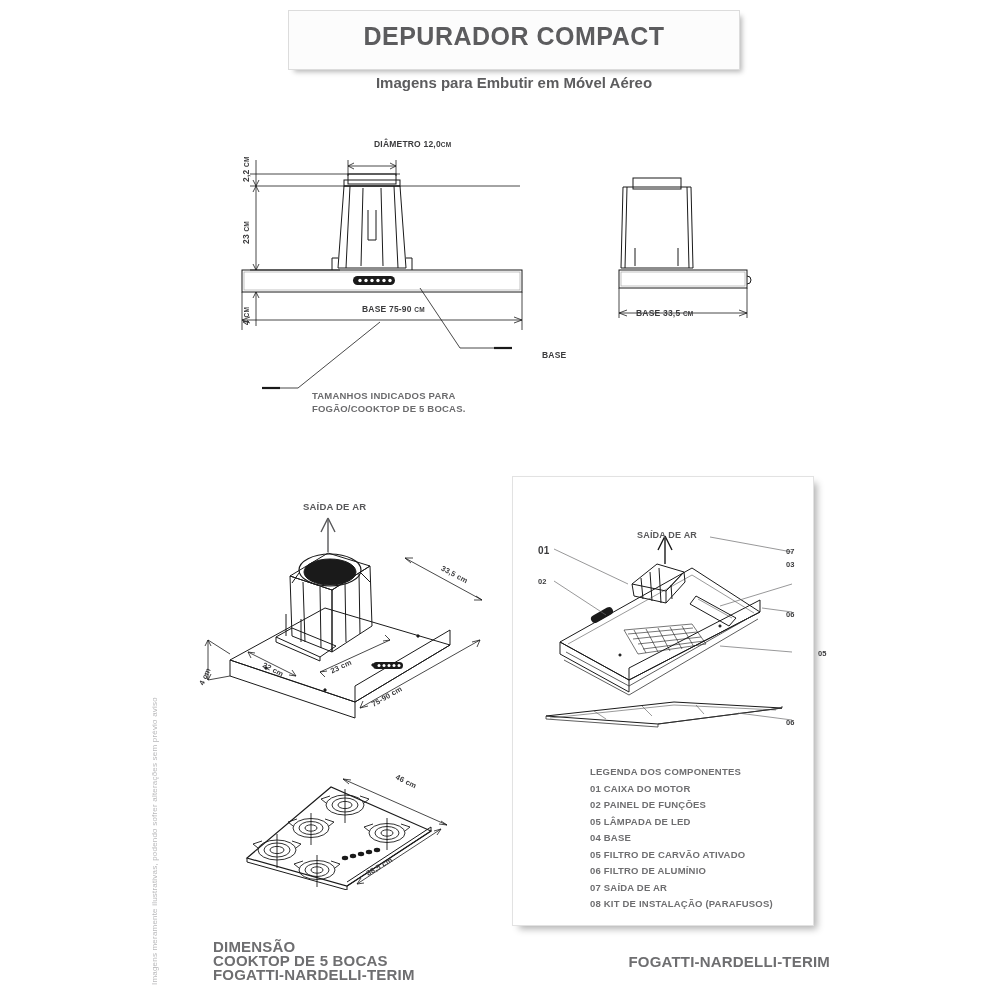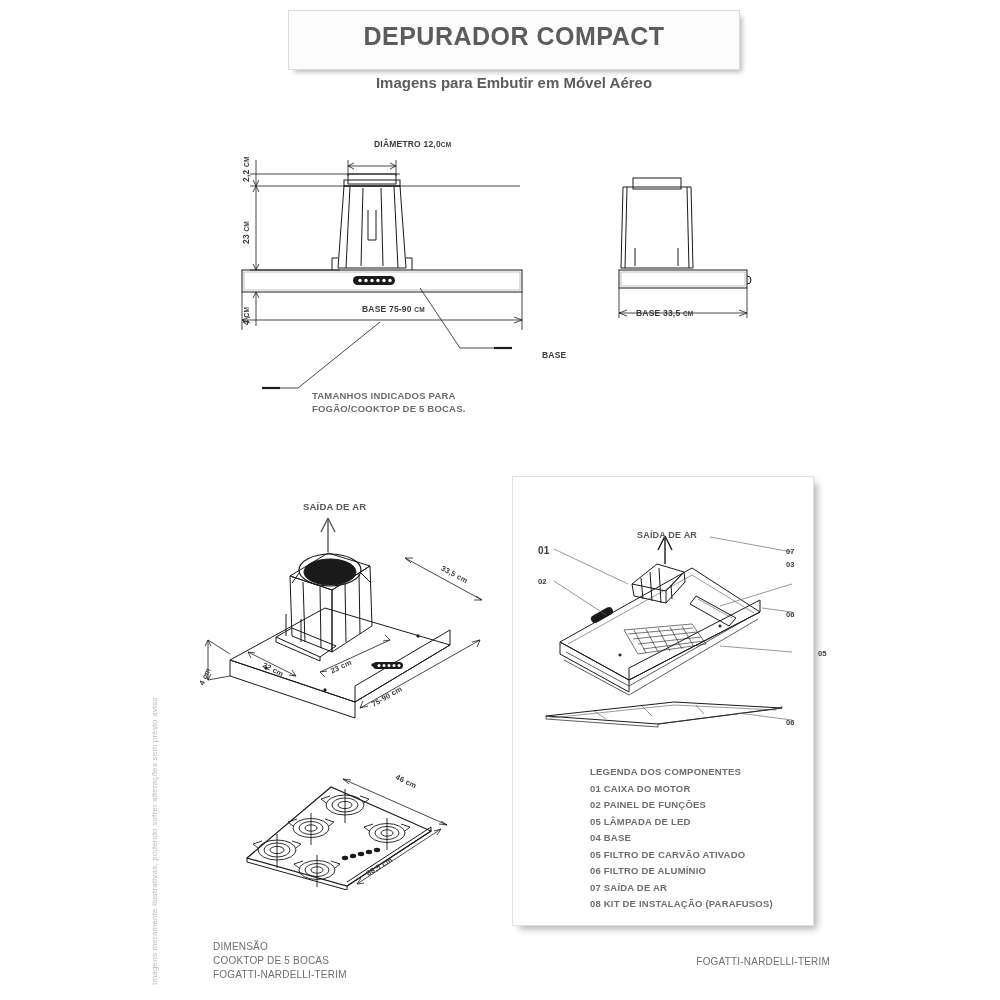--- a/index.html
+++ b/index.html
@@ -96,22 +96,22 @@
     transform: rotate(-90deg);
     transform-origin: 0 0;
     font-size: 8px;
     color: #b9b9bb;
     white-space: nowrap;
     letter-spacing: 0.2px;
   }
 
   .caption-block {
     position: absolute;
-    font-size: 10px;
-    font-weight: normal;
+    font-size: 15px;
+    font-weight: bold;
     color: #6e6e70;
     line-height: 14px;
     letter-spacing: 0.2px;
   }
   #bottom-caption { text-align: right; }
 </style>
 </head>
 <body>
 
 <div id="page">

